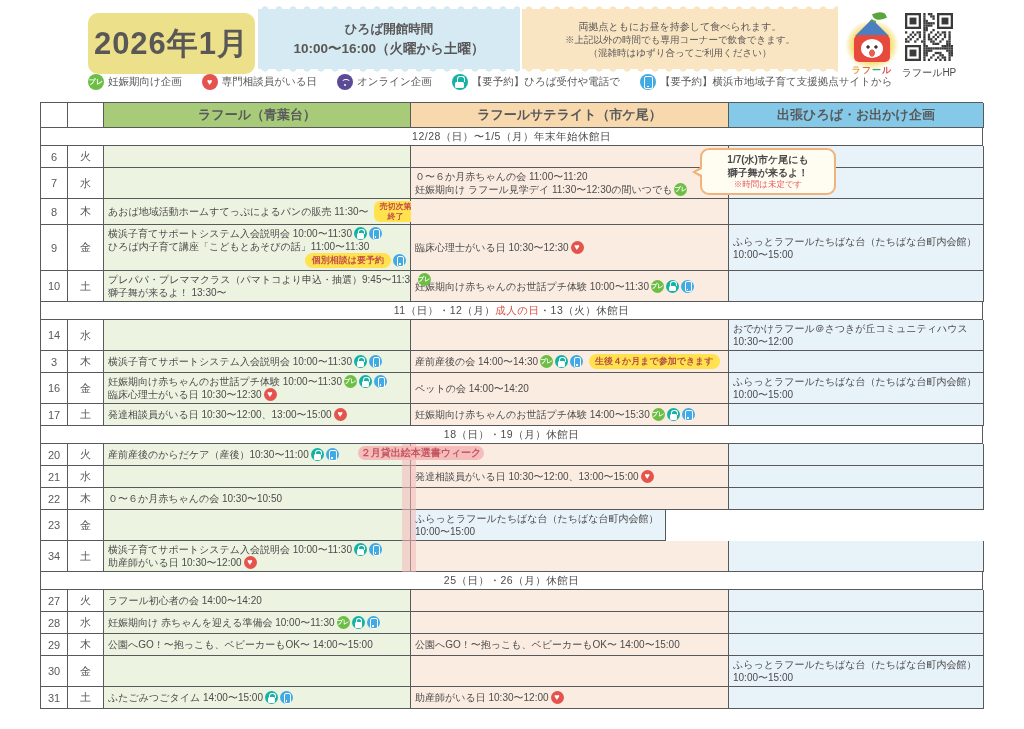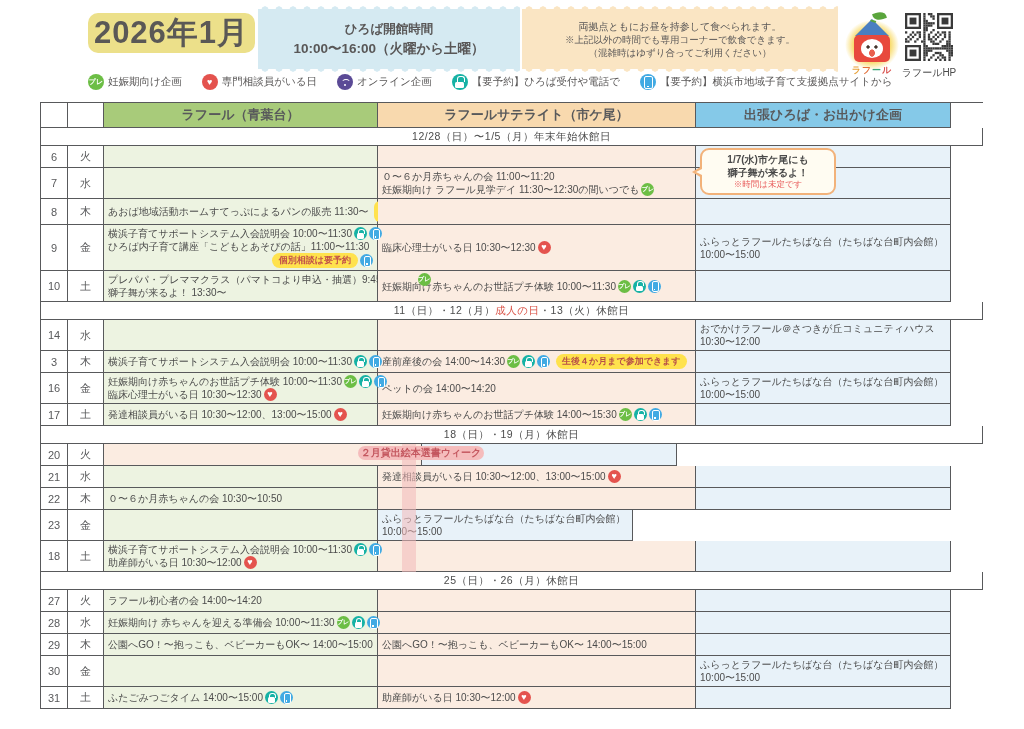--- a/index.html
+++ b/index.html
@@ -1,21 +1,21 @@
 <!DOCTYPE html>
 <html><head>
 <meta charset="utf-8">
 <style>
   * { margin:0; padding:0; box-sizing:border-box; }
   body { font-family:"Liberation Sans", sans-serif; background:#fff; }
   .page { position:relative; width:1024px; height:729px; background:#fff; overflow:hidden; color:#4b4b4b; }
 
   
   .hdr { position:relative; height:102px; }
-  .title-box { position:absolute; left:88px; top:13px; width:167px; height:40px; background:#ece08a;
+  .title-box { position:absolute; left:88px; top:13px; width:167px; height:61px; background:#ece08a;
     border-radius:10px; display:flex; align-items:center; justify-content:center;
     font-size:31px; font-weight:bold; color:#5a5856; letter-spacing:1px; }
   .banner { position:absolute; top:9px; height:60px; display:flex; flex-direction:column;
     justify-content:center; text-align:center; color:#595757; }
   .banner::before { content:""; position:absolute; top:-4px; left:0; right:0; height:5px;
     background-image:radial-gradient(circle at 7px 5px, var(--bc) 3.4px, rgba(0,0,0,0) 3.9px);
     background-size:14px 5px; }
   .banner::after { content:""; position:absolute; bottom:-4px; left:0; right:0; height:5px;
     background-image:radial-gradient(circle at 7px 0px, var(--bc) 3.4px, rgba(0,0,0,0) 3.9px);
     background-size:14px 5px; }
@@ -79,21 +79,21 @@
 
   
   .cal-wrap { position:relative; margin-left:40px; width:944px; }
   .cal { border-left:1px solid #58595b; border-top:1px solid #58595b; width:943px; }
   .cal-row { display:flex; align-items:stretch; }
   .cell { border-right:1px solid #58595b; border-bottom:1px solid #58595b; }
   .c-date { width:27px; flex:none; display:flex; align-items:center; justify-content:center;
     font-size:11px; color:#58595b; background:#fff; }
   .c-dow  { width:36px; flex:none; display:flex; align-items:center; justify-content:center;
     font-size:11px; color:#58595b; background:#fff; }
-  .c-g { width:274px; flex:none; background:#edf3e1; }
+  .c-g { width:307px; flex:none; background:#edf3e1; }
   .c-o { width:318px; flex:none; background:#fbece1; }
   .c-b { width:255px; flex:none; background:#e8f2f9; }
   .hrow .cell { height:25px; display:flex; align-items:center; justify-content:center;
     font-size:13px; font-weight:bold; color:#58595b; }
   .hrow .c-g { background:#a8cb7a; }
   .hrow .c-o { background:#f8d9ae; }
   .hrow .c-b { background:#85c9e8; }
   .hrow .c-date, .hrow .c-dow { background:#fff; }
   .c-ev { padding:2px 4px; min-height:22px; display:flex; flex-direction:column; justify-content:center; overflow:visible; }
   .ev-line { display:flex; align-items:center; gap:2px; line-height:13px; font-size:10px;
@@ -520,20 +520,27 @@
           <div class="cell c-ev c-b"></div>
         </div>
         <div class="cal-row">
           <div class="closure">
             <span>18（日）・19（月）休館日</span>
           </div>
         </div>
         <div class="cal-row">
           <div class="cell c-date">20</div>
           <div class="cell c-dow">火</div>
+          <div class="cell c-ev c-g">
+            <div class="ev-line">
+              <span class="ev-text">産前産後のからだケア（産後）10:30〜11:00</span>
+              <span class="badge b-lock"></span>
+              <span class="badge b-phone"></span>
+            </div>
+          </div>
           <div class="cell c-ev c-o"></div>
           <div class="cell c-ev c-b"></div>
         </div>
         <div class="cal-row">
           <div class="cell c-date">21</div>
           <div class="cell c-dow">水</div>
           <div class="cell c-ev c-g"></div>
           <div class="cell c-ev c-o">
             <div class="ev-line">
               <span class="ev-text">発達相談員がいる日 10:30〜12:00、13:00〜15:00</span>
@@ -560,21 +567,21 @@
           <div class="cell c-ev c-b">
             <div class="ev-line">
               <span class="ev-text">ふらっとラフールたちばな台（たちばな台町内会館）</span>
             </div>
             <div class="ev-line">
               <span class="ev-text">10:00〜15:00</span>
             </div>
           </div>
         </div>
         <div class="cal-row">
-          <div class="cell c-date">18</div>
+          <div class="cell c-date">34</div>
           <div class="cell c-dow">土</div>
           <div class="cell c-ev c-g">
             <div class="ev-line">
               <span class="ev-text">横浜子育てサポートシステム入会説明会 10:00〜11:30</span>
               <span class="badge b-lock"></span>
               <span class="badge b-phone"></span>
             </div>
             <div class="ev-line">
               <span class="ev-text">助産師がいる日 10:30〜12:00</span>
               <span class="badge b-heart"></span>

